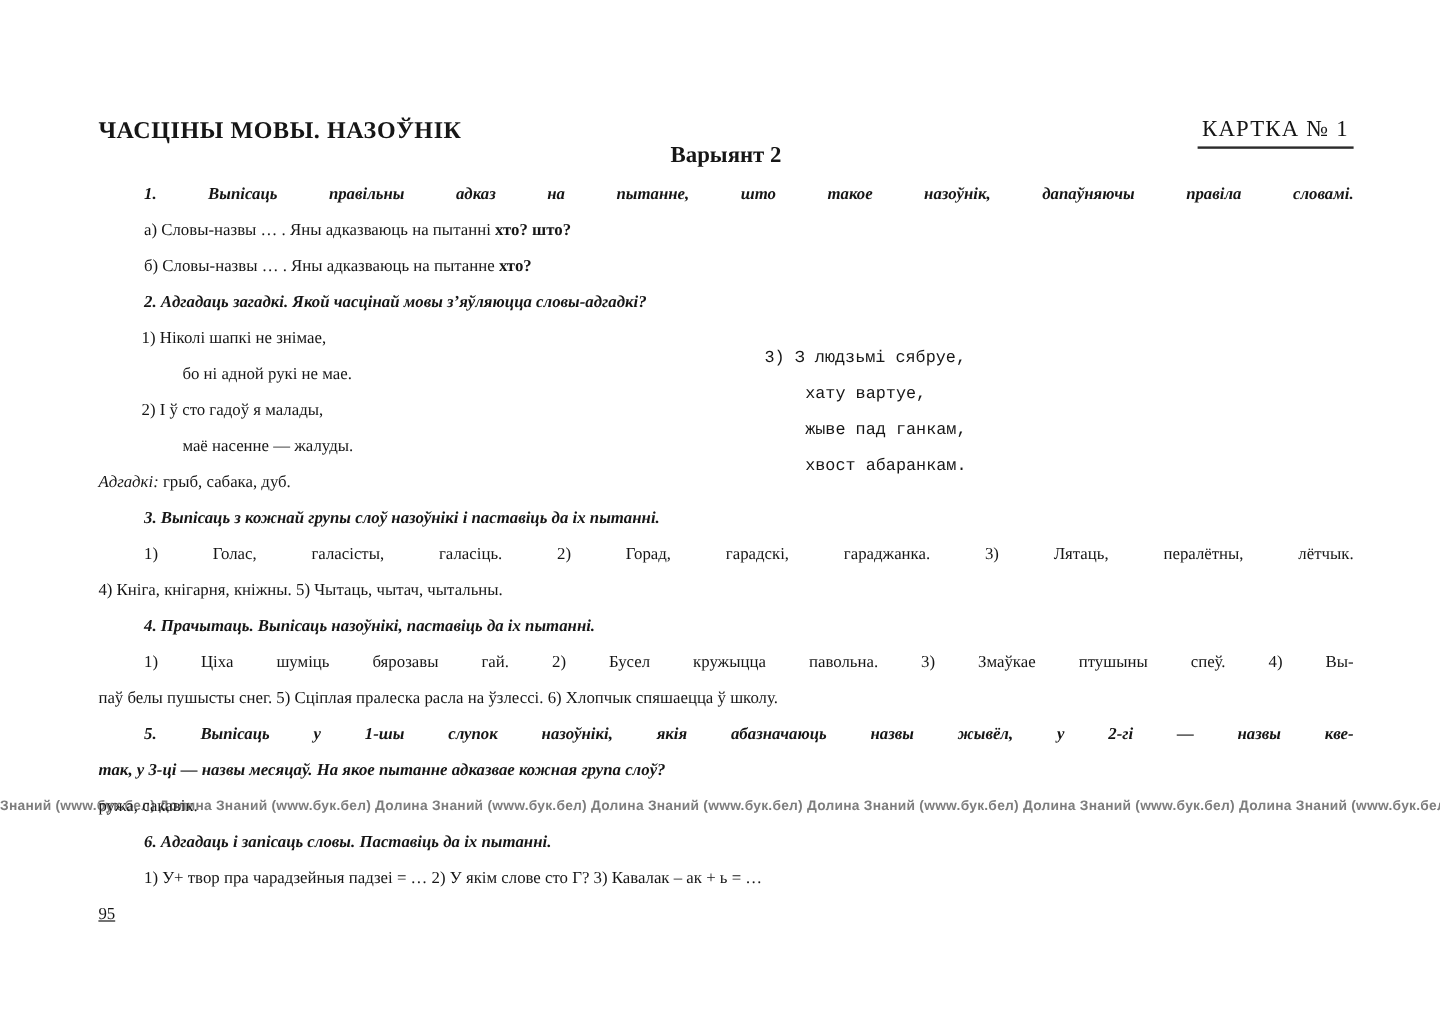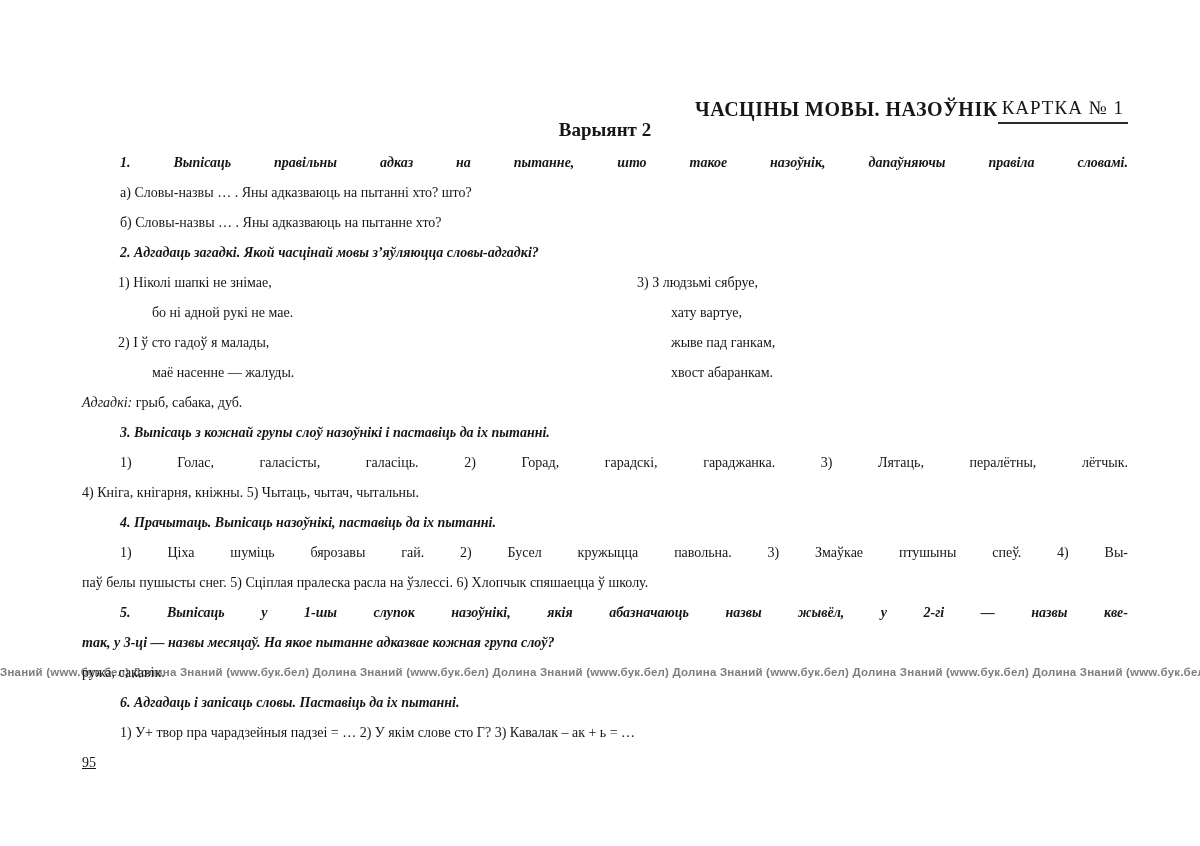--- a/index.html
+++ b/index.html
@@ -9,43 +9,43 @@
     background:#ffffff;
     overflow:hidden;
     font-family:"Liberation Serif","DejaVu Serif",serif;
     color:#161616;
   }
   .content{
     position:absolute;left:82px;top:97px;width:1046px;z-index:1;
   }
   .header-row{
     height:22px;
-    display:flex;justify-content:flex-end;align-items:flex-start;
+    display:flex;justify-content:space-between;align-items:flex-start;
   }
   .doc-title{
     font-weight:bold;font-size:20px;line-height:24px;letter-spacing:.5px;
   }
   .card-no{
     font-size:19px;line-height:22px;letter-spacing:1px;
     padding:0 4px 3px 4px;border-bottom:2px solid #2b2b2b;
   }
   .variant{
     margin-top:-4px;height:30px;line-height:30px;
     text-align:center;font-weight:bold;font-size:19px;
   }
   .rows{margin-top:3px;font-size:14px;}
   .row{height:30px;line-height:30px;white-space:nowrap;}
   .h{font-weight:bold;font-style:italic;}
   .ind{text-indent:38px;}
   .jf{white-space:normal;text-align:justify;text-align-last:justify;}
-  .b{font-weight:normal;}
+  .b{font-weight:bold;}
   .i{font-style:italic;}
   .riddles{position:relative;height:120px;}
   .rcol1{position:absolute;left:36px;top:0;}
-  .rcol2{position:absolute;left:555px;top:0;}
+  .rcol2{position:absolute;left:555px;top:16px;font-family:Liberation Mono, monospace;}
   .cont{padding-left:34px;}
   .pageno{text-decoration:underline;}
   .watermark{
     position:absolute;left:0;top:665px;width:1200px;z-index:0;
     font-family:"Liberation Sans","DejaVu Sans",sans-serif;
     font-size:11.5px;font-weight:600;line-height:14px;
     color:#7d7d7d;letter-spacing:.2px;
     white-space:nowrap;overflow:hidden;
   }
 </style>

